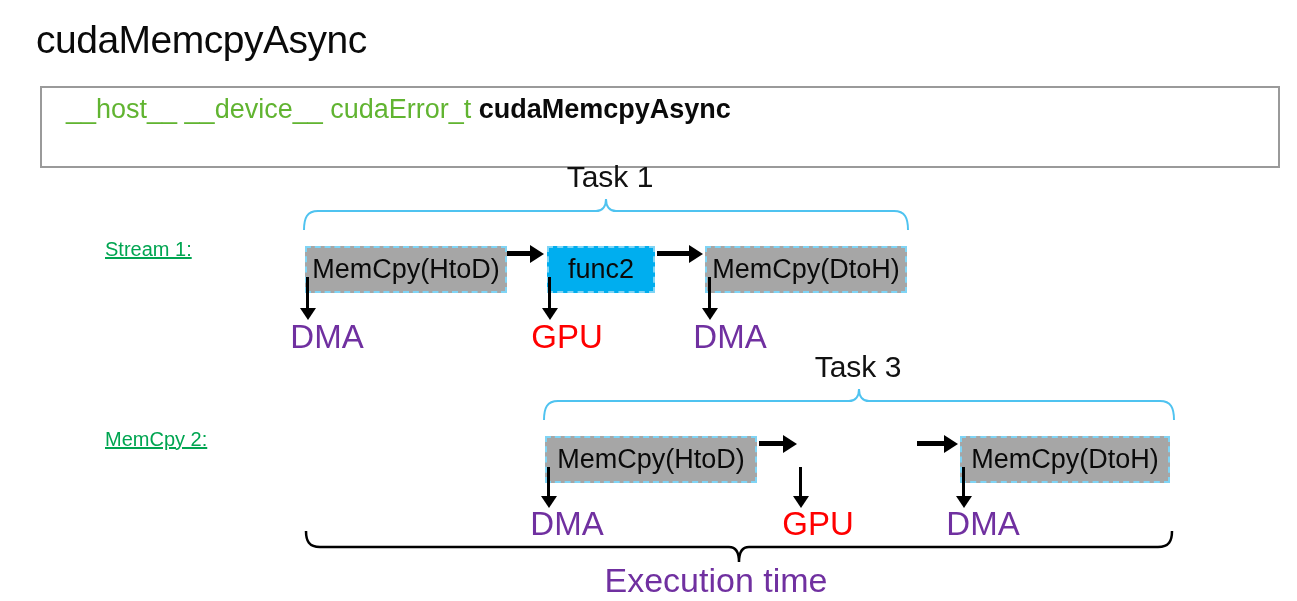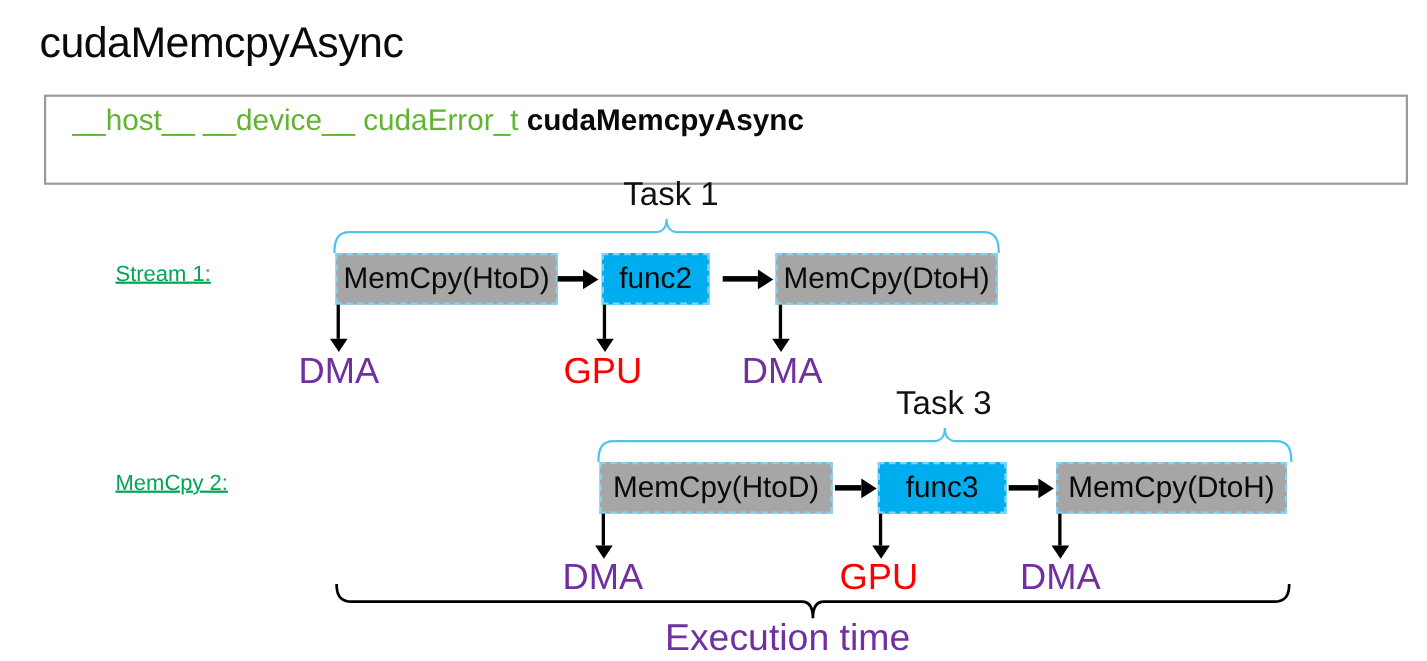--- a/index.html
+++ b/index.html
@@ -26,37 +26,37 @@
   .code-green{color:var(--code-green,#61B431);}
   .code-bold{color:#0a0a0a; font-weight:bold;}
 
   .task-label{ font-size:30px; color:#111; }
   .stream-label{ font-size:20px; color:var(--stream-green,#00A551);text-decoration:underline; }
 
   .box{
     height:47px; box-sizing:border-box;
     border:2px dashed var(--box-border-blue,#7FD4F5);
     display:flex; align-items:center; justify-content:center;
-    font-size:27px; color:#0a0a0a; white-space:nowrap;
+    font-size:27px; color:#0a0a0a; white-space:nowrap;margin-top:16px;
   }
   .box-memcpy{ background:var(--memcpy-gray,#A6A6A6); }
   .box-kernel{ background:var(--kernel-cyan,#00AEEF); }
 
   .harrow{ height:5px; background:#000; }
   .harrow::after{
     content:""; position:absolute; left:100%; top:50%; transform:translateY(-50%);
     border:9px solid transparent; border-left:14px solid #000; border-right:0;
   }
   .varrow{ width:3px; background:#000; }
   .varrow::after{
     content:""; position:absolute; top:100%; left:50%; transform:translateX(-50%);
     border:8px solid transparent; border-top:12px solid #000; border-bottom:0;
   }
 
-  .unit-label{ font-size:33px; }
+  .unit-label{ font-size:33px;margin-left:19px; }
   .unit-dma{ color:var(--dma-purple,#7030A0); }
   .unit-gpu{ color:var(--gpu-red,#FF0000); }
 
   .brace-blue{ fill:none; stroke:var(--brace-blue,#4FC3F0); stroke-width:2; }
   .brace-black{ fill:none; stroke:#000; stroke-width:2.5; }
 
   .exec-label{ font-size:34px; color:var(--dma-purple,#7030A0); }
 </style>
 </head>
 <body>
@@ -75,21 +75,21 @@
   <svg class="abs" style="left:302px; top:196px;" width="608" height="36" viewBox="0 0 608 36">
     <path class="brace-blue" d="M 2 34 C 2 22, 5 15, 16 15 L 294 15 C 300 15, 304 11, 304 3 C 304 11, 308 15, 314 15 L 592 15 C 603 15, 606 22, 606 34"></path>
   </svg>
 
   <div class="abs stream-label nowrap" style="left:105px; top:238px;">Stream 1:</div>
 
   <div class="abs box box-memcpy" style="left:305px; top:230px; width:202px;">
     <span>MemCpy(HtoD)</span>
   </div>
   <div class="abs harrow" style="left:507px; top:251px; width:23px;"></div>
-  <div class="abs box box-kernel" style="left:547px; top:230px; width:98px;">
+  <div class="abs box box-kernel" style="left:547px; top:230px; width:108px;">
     <span>func2</span>
   </div>
   <div class="abs harrow" style="left:657px; top:251px; width:32px;"></div>
   <div class="abs box box-memcpy" style="left:705px; top:230px; width:202px;">
     <span>MemCpy(DtoH)</span>
   </div>
 
   <div class="abs varrow" style="left:306px; top:277px; height:31px;"></div>
   <div class="abs varrow" style="left:548px; top:277px; height:31px;"></div>
   <div class="abs varrow" style="left:708px; top:277px; height:31px;"></div>
@@ -102,23 +102,20 @@
   <svg class="abs" style="left:542px; top:386px;" width="634" height="36" viewBox="0 0 634 36">
     <path class="brace-blue" d="M 2 34 C 2 22, 5 15, 16 15 L 307 15 C 313 15, 317 11, 317 3 C 317 11, 321 15, 327 15 L 618 15 C 629 15, 632 22, 632 34"></path>
   </svg>
 
   <div class="abs stream-label nowrap" style="left:105px; top:428px;">MemCpy 2:</div>
 
   <div class="abs box box-memcpy" style="left:545px; top:420px; width:212px;">
     <span>MemCpy(HtoD)</span>
   </div>
   <div class="abs harrow" style="left:759px; top:441px; width:24px;"></div>
-  <div class="abs box box-kernel" style="left:798px; top:420px; width:117px;">
-    <span>func3</span>
-  </div>
   <div class="abs harrow" style="left:917px; top:441px; width:27px;"></div>
   <div class="abs box box-memcpy" style="left:960px; top:420px; width:210px;">
     <span>MemCpy(DtoH)</span>
   </div>
 
   <div class="abs varrow" style="left:547px; top:467px; height:29px;"></div>
   <div class="abs varrow" style="left:799px; top:467px; height:29px;"></div>
   <div class="abs varrow" style="left:962px; top:467px; height:29px;"></div>
 
   <div class="abs unit-label unit-dma nowrap center-x" style="left:548px; top:505px;">DMA</div>

